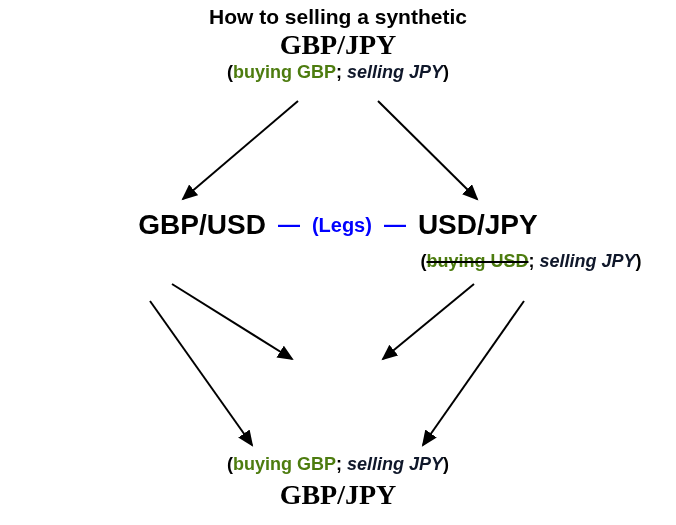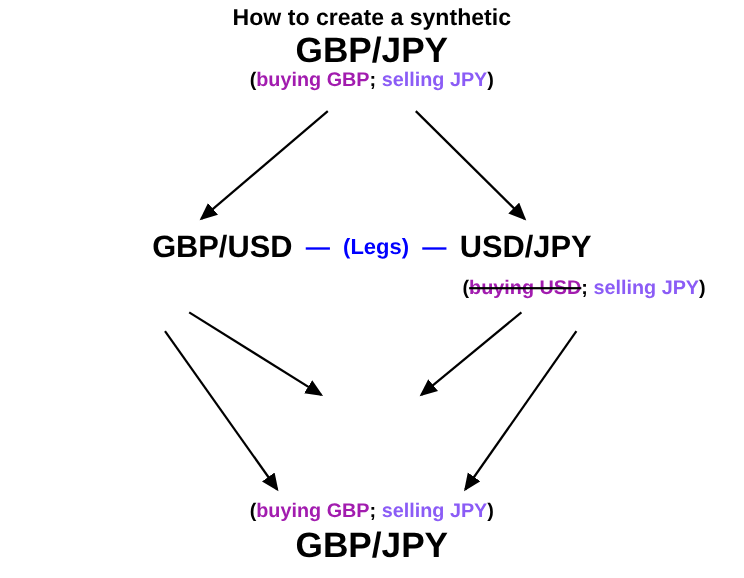--- a/index.html
+++ b/index.html
@@ -19,40 +19,40 @@
   }
   .arrows{
     position:absolute;
     top:0;left:0;
     width:676px;height:525px;
     pointer-events:none;
   }
   .abs{position:absolute;left:0;right:0;text-align:center;}
 
   .title-line{top:4px;font-size:21px;line-height:25px;}
-  .pair-big{font-size:32px;line-height:32px;}
+  .pair-big{font-size:28px;line-height:32px;font-family:Liberation Serif, serif;}
   .header-pair{top:29px;}
   .detail-line{font-size:18px;line-height:24px;}
   .header-detail{top:60px;}
 
   .legs-row{top:206px;font-size:28px;line-height:34px;}
   .legs-row .pair-inline{font-size:28px;vertical-align:middle;}
   .legs-row .dash{color:#0000ff;font-size:22px;vertical-align:middle;margin:0 12px;}
   .legs-row .legs-label{color:#0000ff;font-size:20px;vertical-align:middle;margin-top:18px;}
 
   .left-detail{top:249px;left:0;width:312px;right:auto;}
   .right-detail{top:249px;left:376px;width:310px;right:auto;}
 
   .cancel-line{top:365px;font-size:20px;color:#0000ff;}
 
   .bottom-detail{top:452px;}
   .bottom-pair{top:479px;}
 
-  .c-green{color:#a21caf;}
-  .c-red{color:#8b5cf6;}
+  .c-green{color:#4d7c0f;}
+  .c-red{color:#0f172a;font-style:italic;}
   .c-black{color:#000000;}
   .struck{
     text-decoration:line-through;
     text-decoration-color:#000000;
     text-decoration-thickness:2px;
   }
 </style>
 </head>
 <body>
 
@@ -65,21 +65,21 @@
       </marker>
     </defs>
     <line x1="298" y1="101" x2="183" y2="199" stroke="#000000" stroke-width="2" marker-end="url(#ah)"></line>
     <line x1="378" y1="101" x2="477" y2="199" stroke="#000000" stroke-width="2" marker-end="url(#ah)"></line>
     <line x1="172" y1="284" x2="292" y2="359" stroke="#000000" stroke-width="2" marker-end="url(#ah)"></line>
     <line x1="474" y1="284" x2="383" y2="359" stroke="#000000" stroke-width="2" marker-end="url(#ah)"></line>
     <line x1="150" y1="301" x2="252" y2="445" stroke="#000000" stroke-width="2" marker-end="url(#ah)"></line>
     <line x1="524" y1="301" x2="423" y2="445" stroke="#000000" stroke-width="2" marker-end="url(#ah)"></line>
   </svg>
 
-  <div class="abs title-line">How to create a synthetic</div>
+  <div class="abs title-line">How to selling a synthetic</div>
   <div class="abs header-pair pair-big">GBP/JPY</div>
   <div class="abs header-detail detail-line">
     <span class="c-black">(</span><span class="c-green">buying GBP</span><span class="c-black">; </span><span class="c-red">selling JPY</span><span class="c-black">)</span>
   </div>
 
   <div class="abs legs-row">
     <span class="pair-inline">GBP/USD</span><span class="dash">—</span><span class="legs-label">(Legs)</span><span class="dash">—</span><span class="pair-inline">USD/JPY</span>
   </div>
 
 

